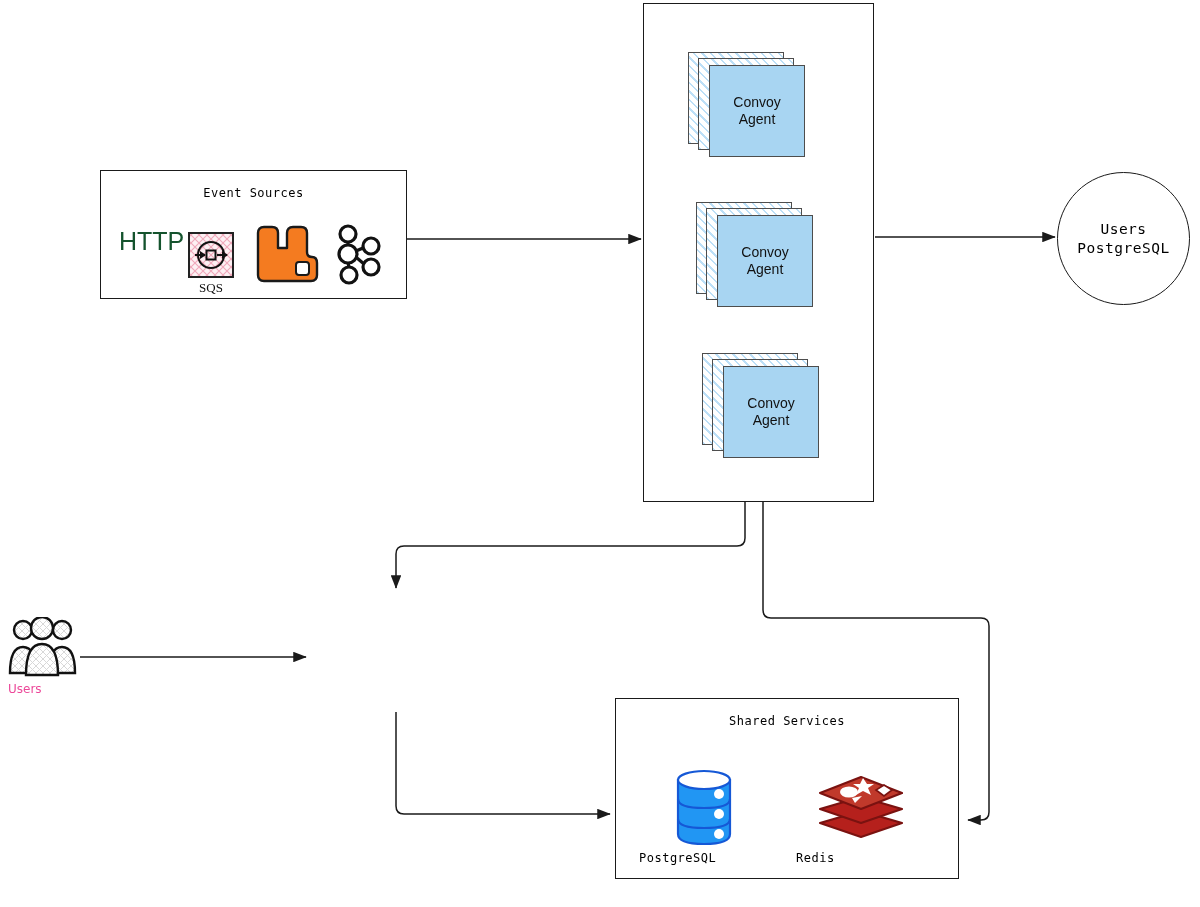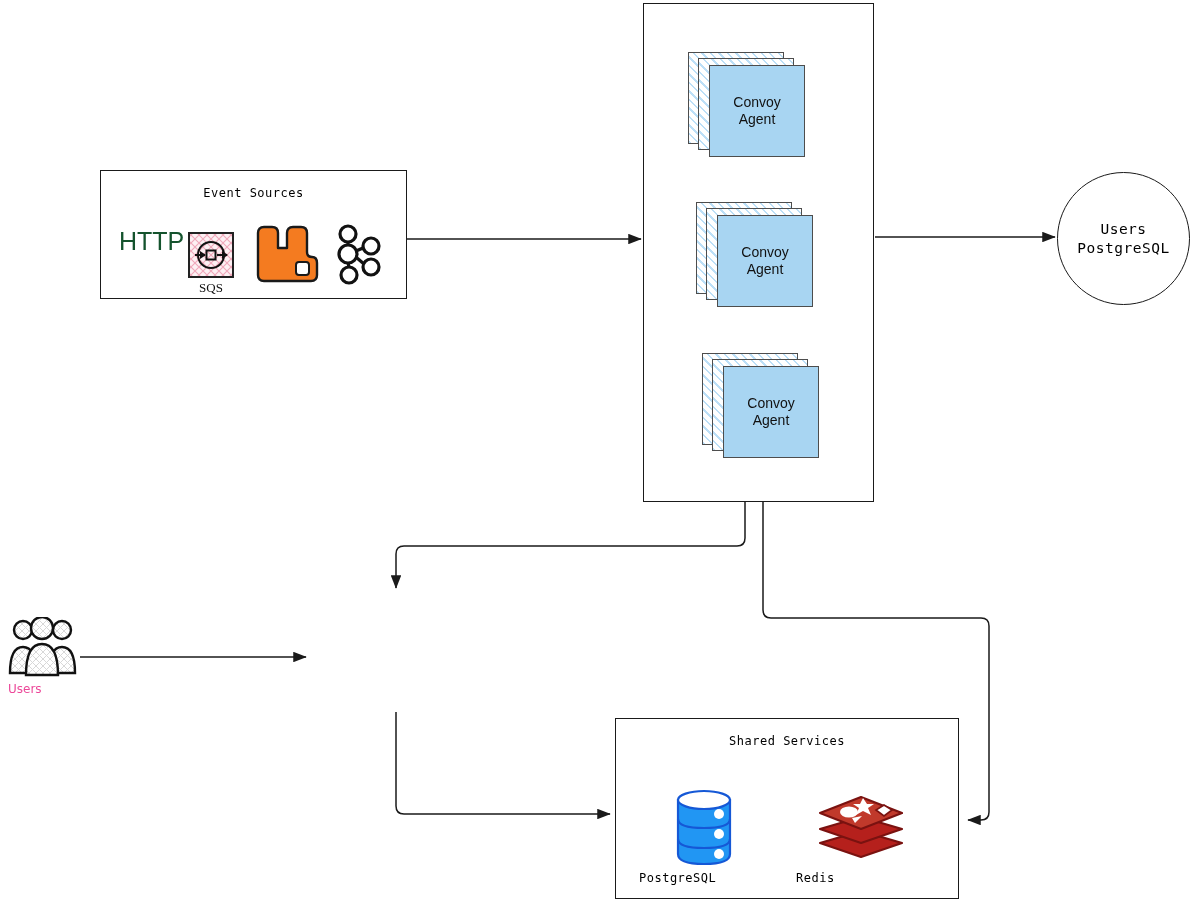--- a/index.html
+++ b/index.html
@@ -254,21 +254,21 @@
         <circle cx="54" cy="13" r="9"></circle>
         <path d="M41 56 Q41 30 54 30 Q67 30 67 56 Z"></path>
         <circle cx="34" cy="11" r="11"></circle>
         <path d="M18 58 Q18 27 34 27 Q50 27 50 58 Z"></path>
       </g>
     </svg>
   </div>
   <div class="users-cap" style="left:8px; top:682px; width:70px;">Users</div>
 
 
-  <div class="box" style="left:615px; top:718px; width:344px; height:181px;">
+  <div class="box" style="left:615px; top:698px; width:344px; height:181px;">
     <div class="grp-title mono" style="top:15px;">Shared Services</div>
 
     <div class="icon-abs" style="left:53px; top:68px; width:70px; height:80px;">
       <svg width="70" height="80" viewBox="0 0 70 80">
         <g stroke="#1558d6" stroke-width="2.2" fill="#2196f3">
           <path d="M9 13 L9 67 Q9 77 35 77 Q61 77 61 67 L61 13 Z"></path>
           <ellipse cx="35" cy="13" rx="26" ry="9" fill="#ffffff"></ellipse>
           <path d="M9 32 Q9 41 35 41 Q61 41 61 32" fill="none"></path>
           <path d="M9 52 Q9 61 35 61 Q61 61 61 52" fill="none"></path>
         </g>

